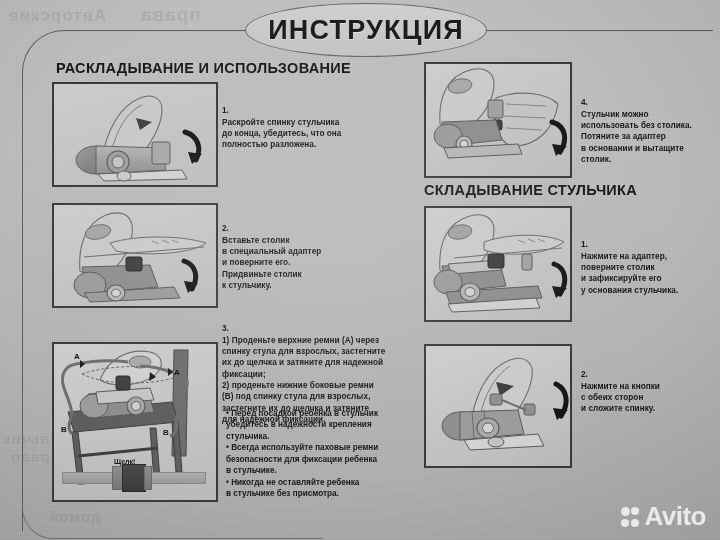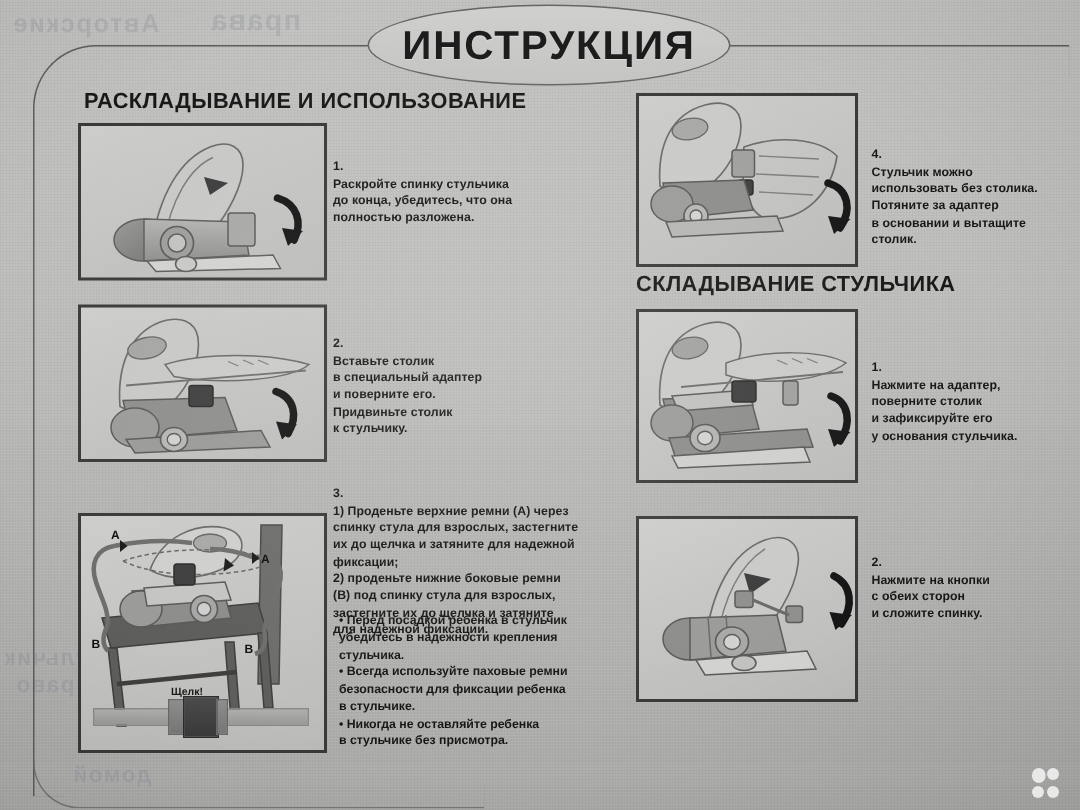--- a/index.html
+++ b/index.html
@@ -356,15 +356,16 @@
 
   <div id="vignette"></div>
 
   <div id="avito">
     <div id="avito-dots">
       <i class="big"></i>
         <i></i>
         <i></i>
         <i></i>
     </div>
+    <span id="avito-word">Avito</span>
   </div>
 
 </div>
 
 </body></html>

